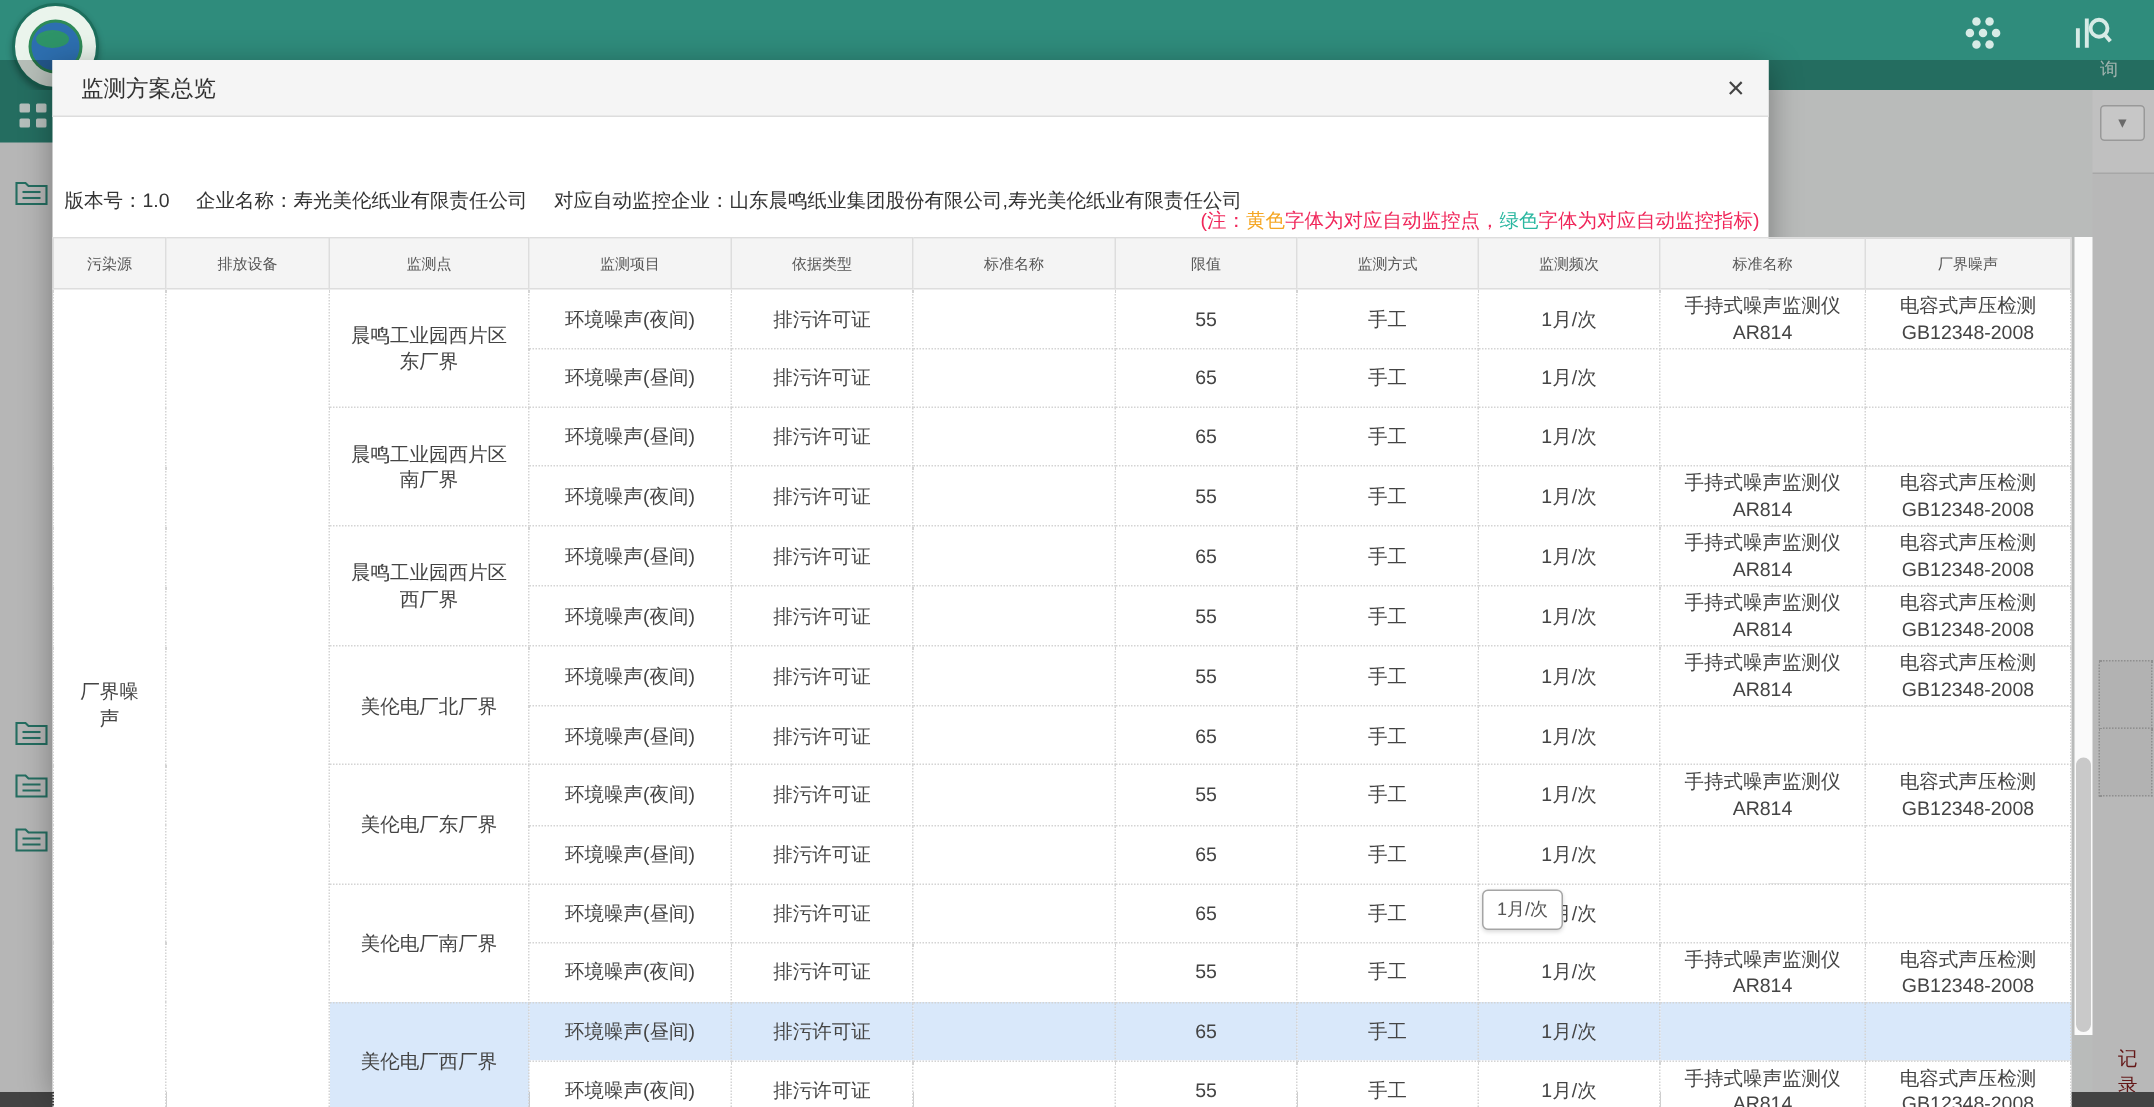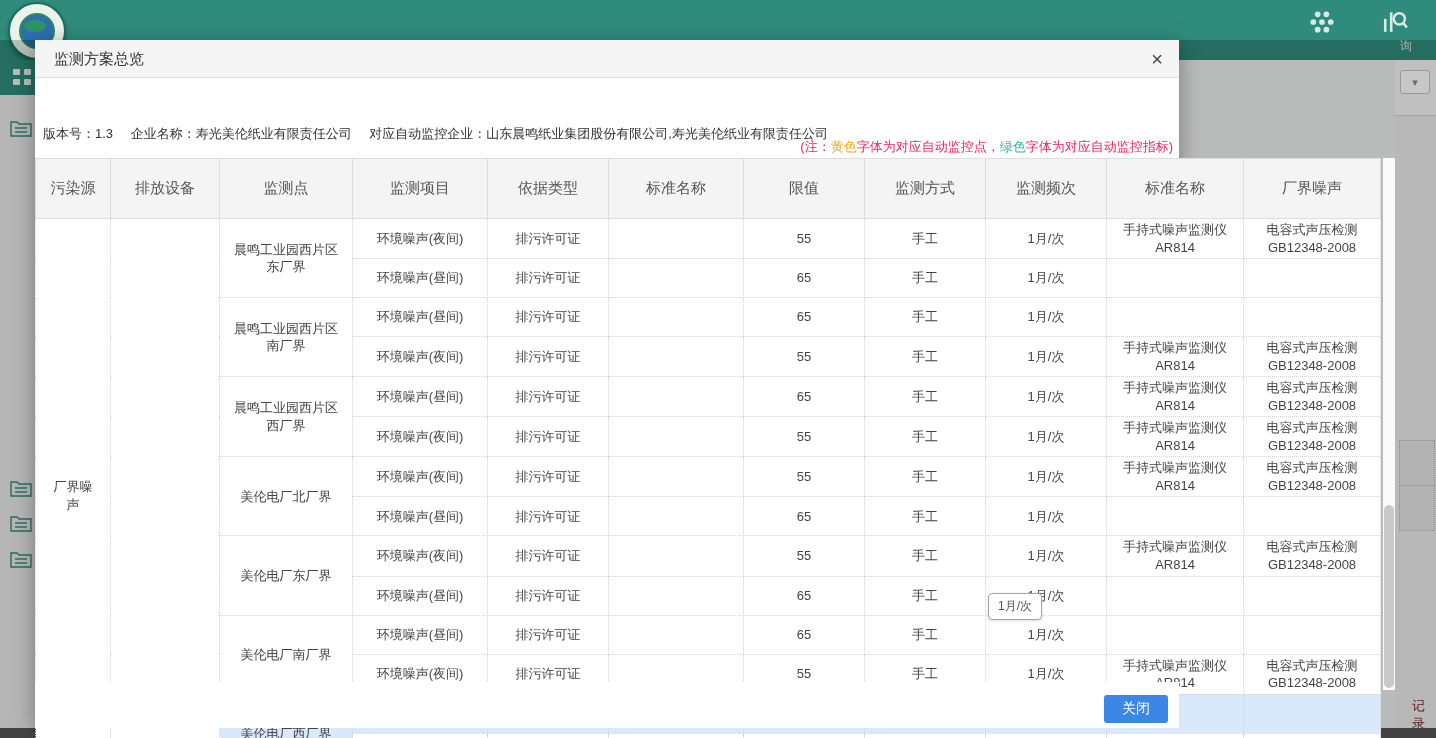--- a/index.html
+++ b/index.html
@@ -55,21 +55,21 @@
   .m-meta{position:absolute;left:0;top:78px;width:100%;height:40px;}
   .meta-line{position:absolute;left:8px;top:7px;font-size:13px;color:#333;}
   .meta-line .grp{margin-right:14px;}
   .note-line{position:absolute;right:6px;top:20px;font-size:13px;}
   .nt-red{color:#f0265a;} .nt-yellow{color:#f5a623;} .nt-green{color:#2ab7a0;}
 
   
   .m-tablewrap{position:absolute;left:0;top:118px;}
   table.plan{border-collapse:collapse;table-layout:fixed;width:1345px;font-size:13px;color:#444;}
   table.plan th{height:33px;background:#f4f4f4;border:1px solid #ddd;font-weight:normal;color:#555;
-    font-size:15px;padding:13px 2px;margin-left:28px;}
+    font-size:10px;padding:0 2px;margin-left:28px;}
   table.plan td{height:34px;border:1px dotted #d4d4d4;text-align:center;vertical-align:middle;
     padding:2px 6px;line-height:1.35;word-break:break-all;background:#fff;}
   table.plan td.src-cell{padding:0 16px;}
   table.plan td.point-cell{padding:0 14px;}
   table.plan tr.hl td{background:#d9e8fa;}
   table.plan td.hl{background:#d9e8fa;}
 
   .v-scroll{position:absolute;left:1348px;top:118px;width:12px;height:532px;background:#fafafa;}
   .v-thumb{position:absolute;left:1px;top:347px;width:10px;height:183px;background:#c9c9c9;border-radius:6px;cursor:pointer;}
 
@@ -167,21 +167,21 @@
 
   <div class="modal">
     <div class="m-titlebar">
       <div class="m-title">监测方案总览</div>
       <div class="m-close">×</div>
     </div>
 
 
     <div class="m-meta">
       <div class="meta-line">
-        <span class="grp"><span>版本号：</span><span>1.3</span></span>
+        <span class="grp"><span>版本号：</span><span>1.0</span></span>
         <span class="grp"><span>企业名称：</span><span>寿光美伦纸业有限责任公司</span></span>
         <span class="grp"><span>对应自动监控企业：</span><span>山东晨鸣纸业集团股份有限公司,寿光美伦纸业有限责任公司</span></span>
       </div>
       <div class="note-line">
         <span class="nt-red">(注：</span><span class="nt-yellow">黄色</span><span class="nt-red">字体为对应自动监控点，</span><span class="nt-green">绿色</span><span class="nt-red">字体为对应自动监控指标)</span>
       </div>
     </div>
 
     <div class="m-tablewrap">
       <table class="plan">
@@ -414,17 +414,14 @@
           </tbody>
       </table>
     </div>
 
     <div class="v-scroll">
       <div class="v-thumb"></div>
     </div>
 
     <div class="tooltip">1月/次</div>
 
-    <div class="m-footer">
-      <button class="btn-close">关闭</button>
-    </div>
   </div>
 </div>
 
 </body></html>

